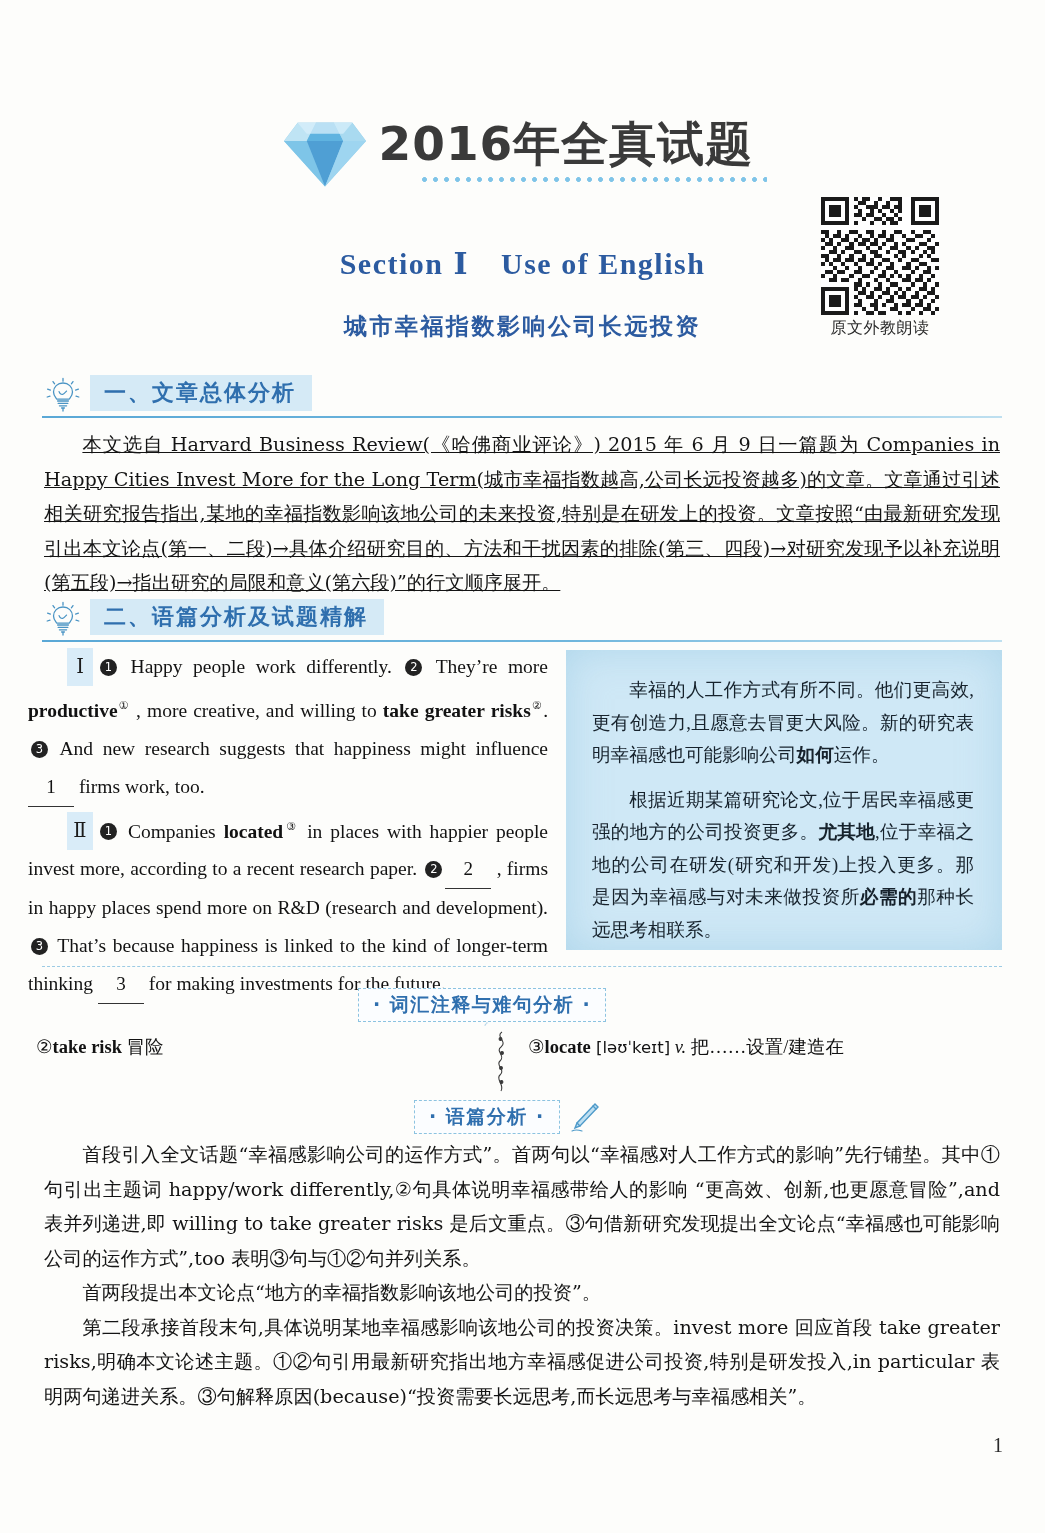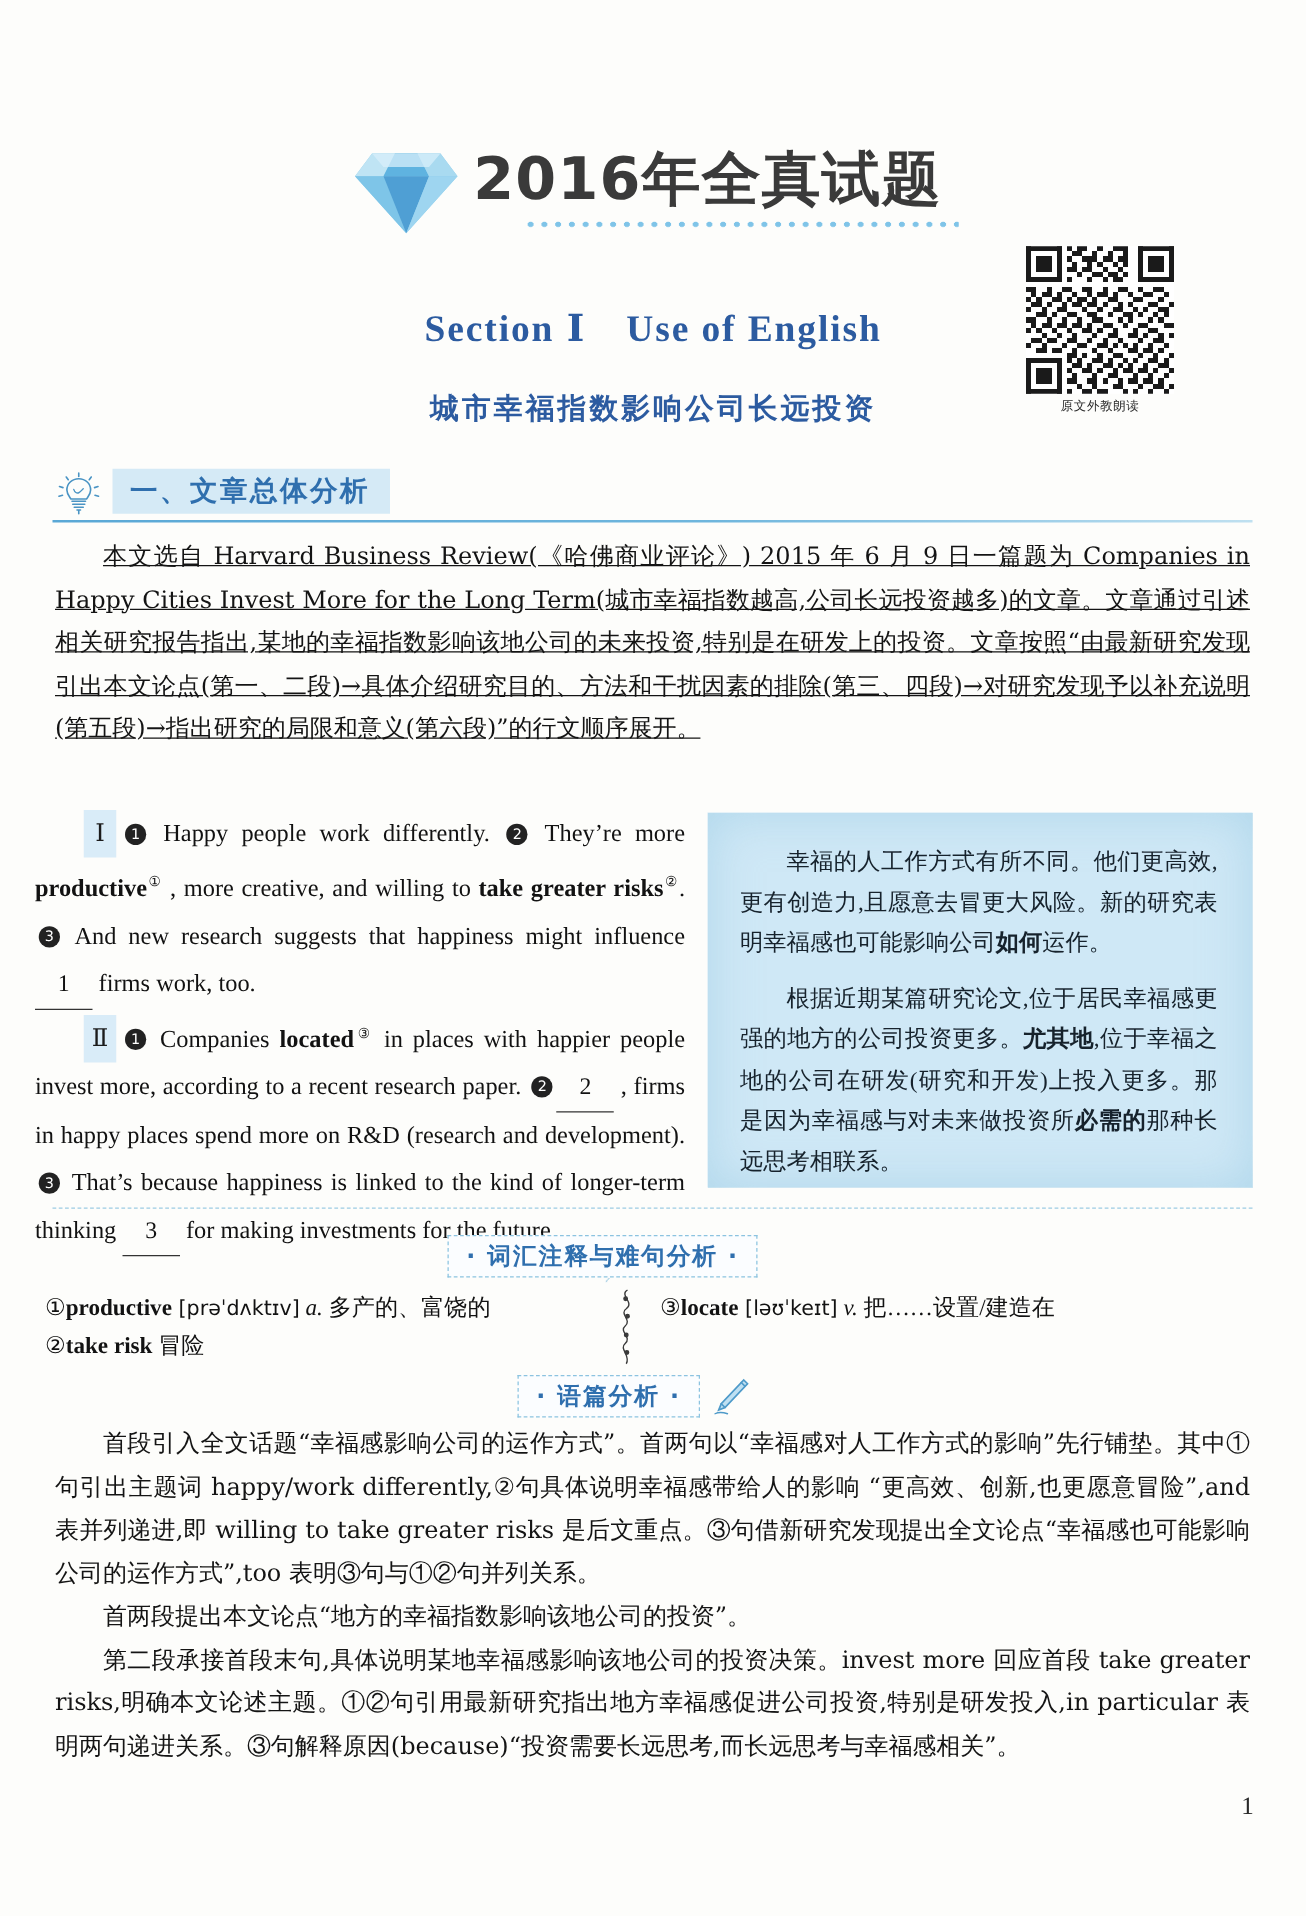--- a/index.html
+++ b/index.html
@@ -58,21 +58,21 @@
     position: absolute;
     left: 813px;
     top: 197px;
     width: 134px;
     text-align: center;
   }
   .qr-img { width: 122px; height: 118px; margin: 0 auto; display: block; }
   .qr-caption {
     margin-top: 3px;
     font-family: "DejaVu Sans", "Liberation Sans", sans-serif;
-    font-size: 10px;
+    font-size: 16px;
     color: #2b2b2b;
     letter-spacing: 0.5px;
   }
 
   
   .section-en {
     position: absolute;
     top: 246px;
     left: 0; right: 0;
     text-align: center;
@@ -531,20 +531,33 @@
       </g>
     </svg>
     <div class="label">一、文章总体分析</div>
     <div class="rule"></div>
   </div>
 
   <div class="cn-body" id="overall-text">
     <span class="indent">本文选自 Harvard Business Review(《哈佛商业评论》) 2015 年 6 月 9 日一篇题为 Companies in Happy Cities Invest More for the Long Term(城市幸福指数越高,公司长远投资越多)的文章。文章通过引述相关研究报告指出,某地的幸福指数影响该地公司的未来投资,特别是在研发上的投资。文章按照“由最新研究发现引出本文论点(第一、二段)→具体介绍研究目的、方法和干扰因素的排除(第三、四段)→对研究发现予以补充说明(第五段)→指出研究的局限和意义(第六段)”的行文顺序展开。</span>
   </div>
 
+  <div class="heading" id="heading-analysis">
+    <svg class="bulb" viewBox="0 0 42 42">
+      <g stroke="#4a94c4" stroke-width="1.3" fill="none" stroke-linecap="round">
+        <path d="M21 9 C15.5 9 11.5 13 11.5 18 C11.5 21.4 13.6 23.4 14.8 25.2 L27.2 25.2 C28.4 23.4 30.5 21.4 30.5 18 C30.5 13 26.5 9 21 9 Z"></path>
+        <path d="M15.6 27 L26.4 27 M16.2 29.4 L25.8 29.4 M17.4 31.8 L24.6 31.8"></path>
+        <path d="M19.6 34 L22.4 34 M21 34 L21 37"></path>
+        <path d="M21 4.5 L21 7.2 M11 7.6 L12.6 9.8 M31 7.6 L29.4 9.8 M5.6 15.2 L8.4 16.1 M36.4 15.2 L33.6 16.1 M5.2 23 L8 22.2 M36.8 23 L34 22.2"></path>
+        <path d="M17 17.5 C17.8 20 19.5 20.8 21 20.2 C22.5 19.6 23.6 17.8 24.6 17" stroke-width="1.1"></path>
+      </g>
+    </svg>
+    <div class="label">二、语篇分析及试题精解</div>
+    <div class="rule"></div>
+  </div>
 
   <div class="passage-col">
       <p><span style="display: inline-block; width: 2em;"></span><span class="para-mark">Ⅰ</span><span class="sent-num">1</span><span> Happy people work differently. </span><span class="sent-num">2</span><span> They’re more </span><b class="kw">productive</b><span class="sup">①</span><span> , more creative, and willing to </span><b class="kw">take greater risks</b><span class="sup">②</span><span>. </span><span class="sent-num">3</span><span> And new research suggests that happiness might influence </span><span class="blankno">1</span><span> firms work, too.</span></p>
       <p><span style="display: inline-block; width: 2em;"></span><span class="para-mark">Ⅱ</span><span class="sent-num">1</span><span> Companies </span><b class="kw">located</b><span class="sup">③</span><span> in places with happier people invest more, according to a recent research paper. </span><span class="sent-num">2</span><span class="blankno">2</span><span> , firms in happy places spend more on R&amp;D (research and development). </span><span class="sent-num">3</span><span> That’s because happiness is linked to the kind of longer-term thinking </span><span class="blankno">3</span><span> for making investments for the future.</span></p>
     </div>
 
   <div class="trans-box">
     <p>
       <span>幸福的人工作方式有所不同。他们更高效,更有创造力,且愿意去冒更大风险。新的研究表明幸福感也可能影响公司</span><b>如何</b><span>运作。</span>
     </p>
@@ -561,21 +574,20 @@
       <g stroke="#4e9ac9" stroke-width="1.4" fill="none" stroke-linecap="round">
         <path d="M27 4 L30 7 L12 26 L7 28 L9 23 Z" fill="#bfe0f2"></path>
         <path d="M25 6 L28 9"></path>
         <path d="M9 23 L12 26"></path>
         <path d="M4 31 C8 29 11 30 14 31" stroke-width="1.1"></path>
       </g>
     </svg>
   </div>
 
   <div class="vocab" id="vocab-left">
-      <div><span>①</span><span class="word">productive</span><span class="ipa"> [prəˈdʌktɪv]</span><span class="pos"> a.</span><span> 多产的、富饶的</span></div>
       <div><span>②</span><span class="word">take risk</span><span> 冒险</span></div>
     </div>
   <svg class="squiggle" viewBox="0 0 26 64">
     <g stroke="#3a3a3a" stroke-width="1.1" fill="none">
       <path d="M13 2 C6 6 19 12 12 17 C6 21 17 26 11 31 C6 35 17 40 11 45 C6 49 16 55 12 61"></path>
       <circle cx="11.5" cy="9" r="1.4" fill="#3a3a3a"></circle>
       <circle cx="13" cy="23" r="1.4" fill="#3a3a3a"></circle>
       <circle cx="12" cy="38" r="1.4" fill="#3a3a3a"></circle>
       <circle cx="12.5" cy="52" r="1.4" fill="#3a3a3a"></circle>
     </g>

